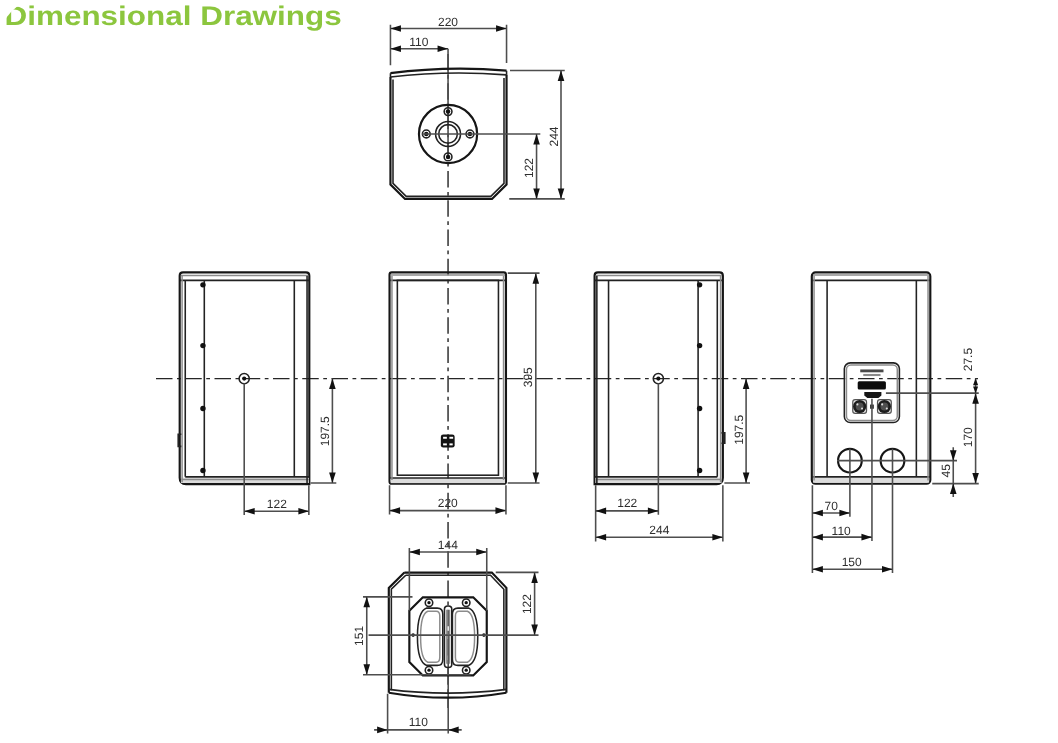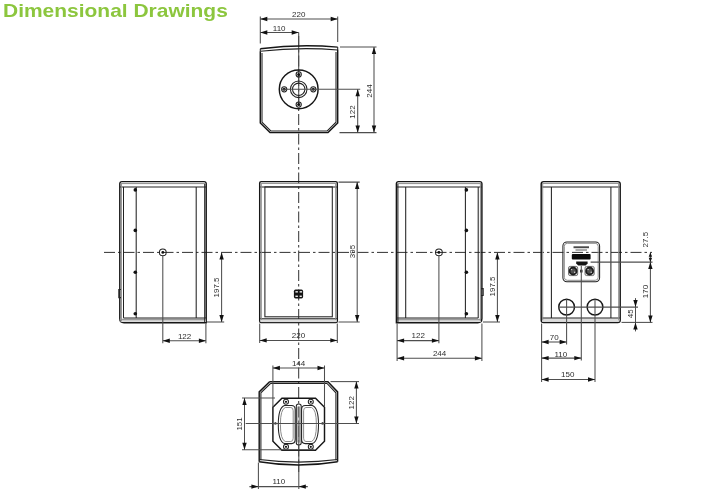--- a/index.html
+++ b/index.html
@@ -1,16 +1,16 @@
 <!DOCTYPE html>
 <html><head>
 <meta charset="utf-8">
 <style>
 html,body{margin:0;padding:0;background:#fff;}
-.wrap{position:relative;width:705px;height:495px;background:#fff;overflow:hidden;}
+.wrap{position:relative;width:705px;height:495px;background:#fff;overflow:hidden;border-radius:26px;}
 svg{display:block;filter:opacity(0.999);}
 </style>
 </head>
 <body>
 <div class="wrap">
 <svg width="705" height="495" viewBox="0 0 705 495" font-family="Liberation Sans, sans-serif">
 <style>
 .o{stroke:#161616;fill:none;stroke-width:1.45}
 .o2{stroke:#222;fill:none;stroke-width:1.05}
 .gr{stroke:#8c8c8c;fill:none;stroke-width:1}

